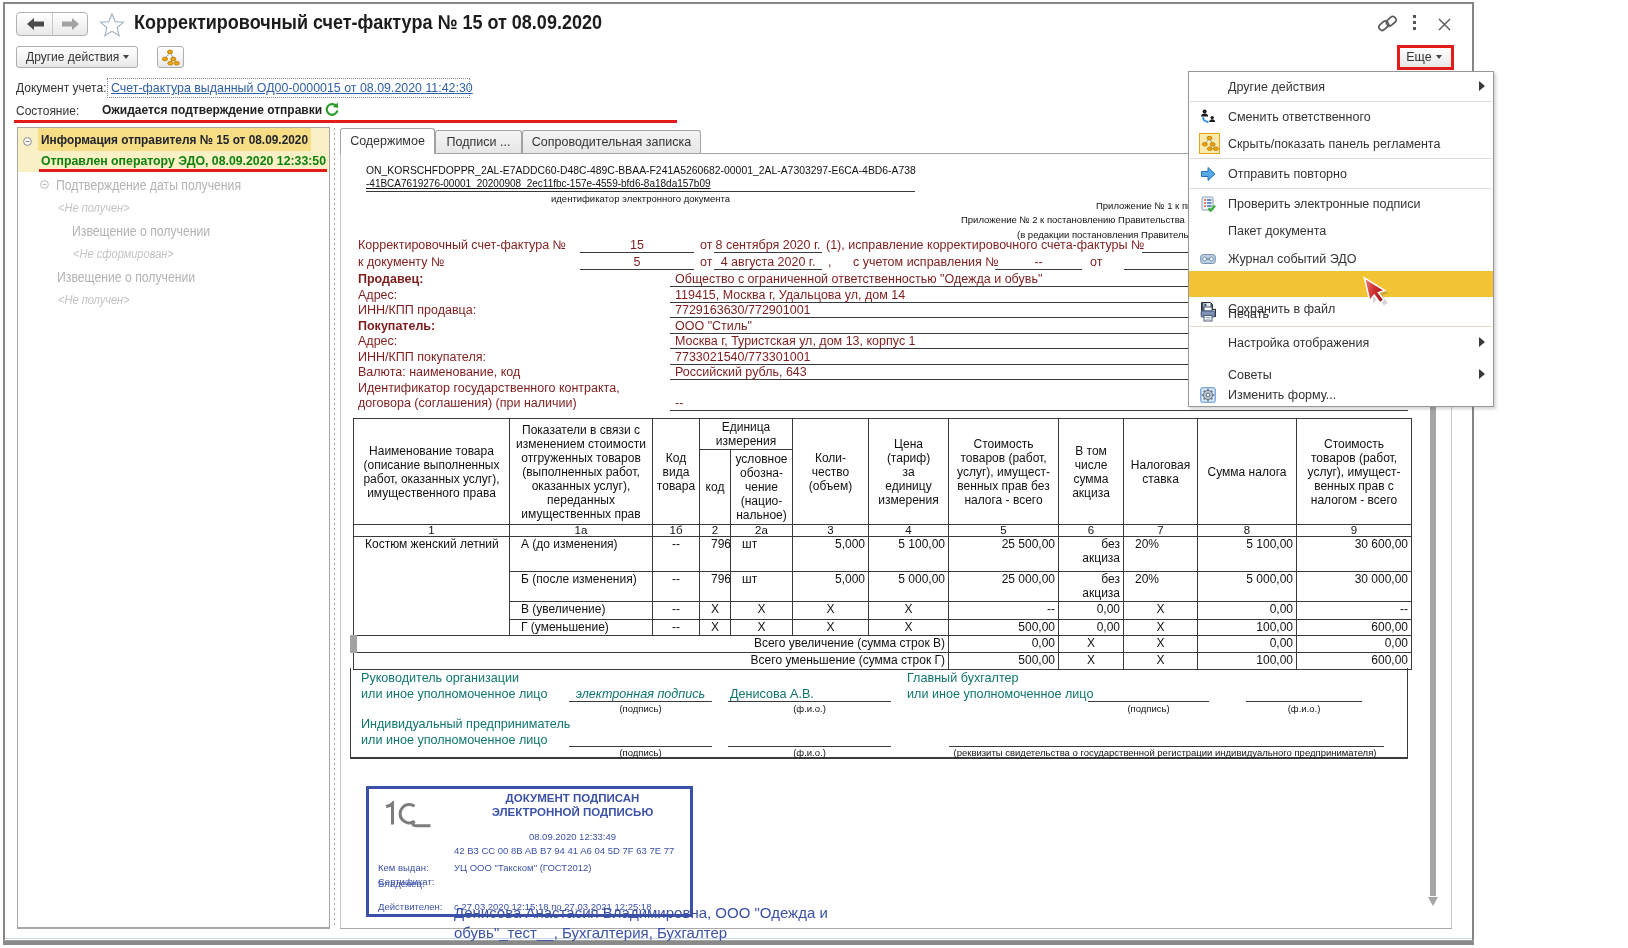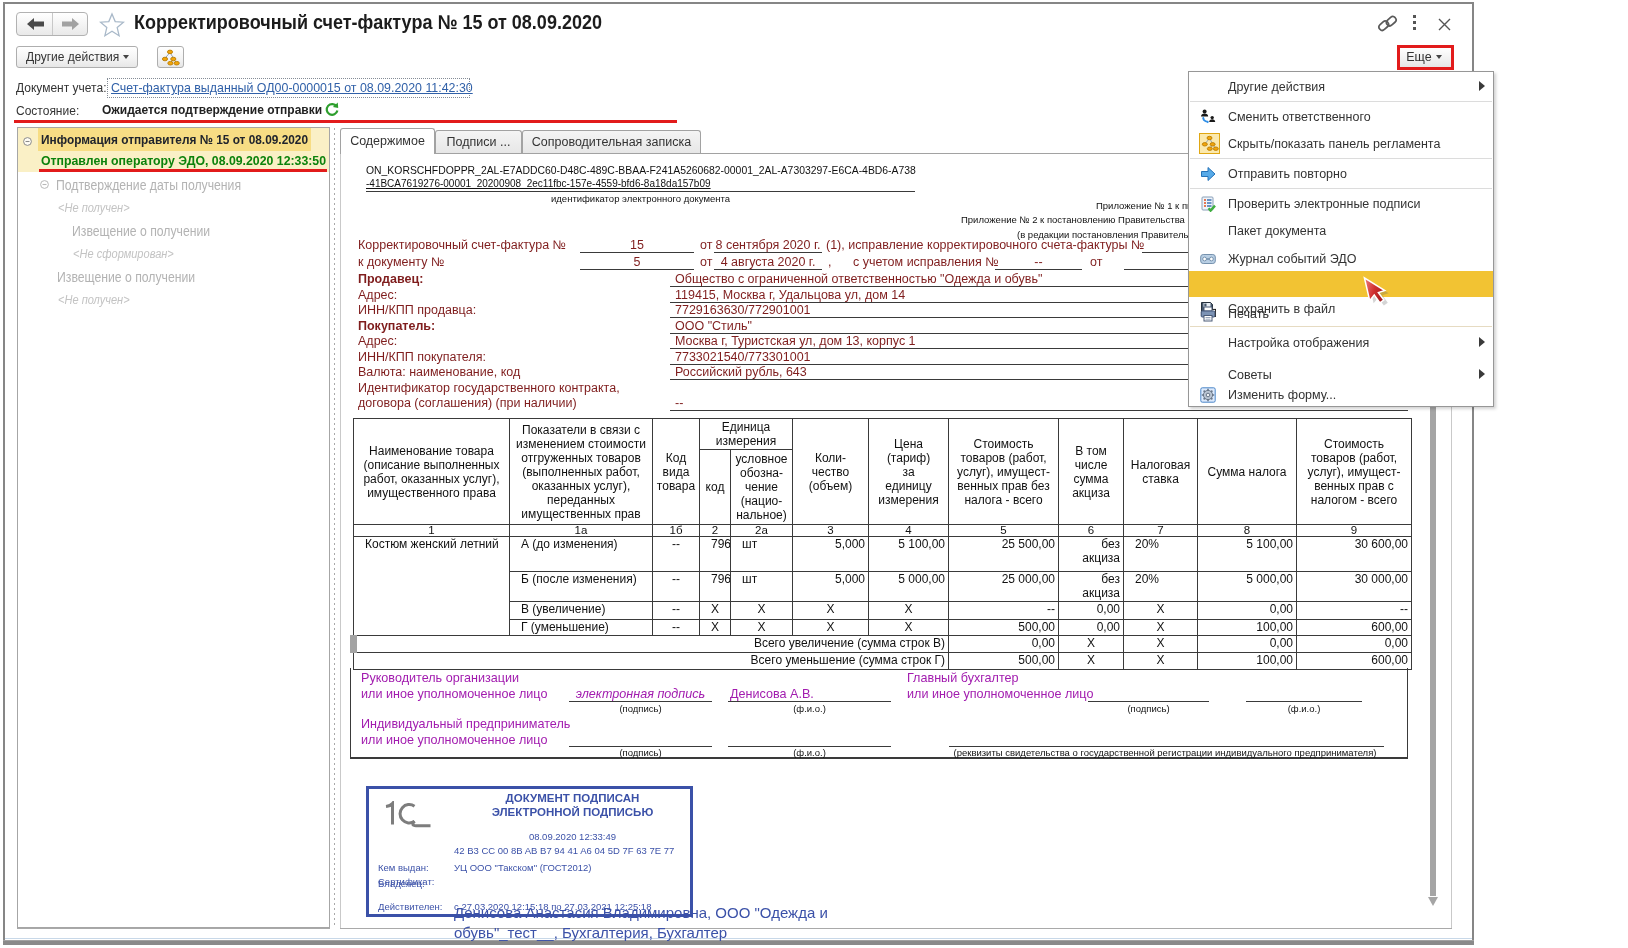--- a/index.html
+++ b/index.html
@@ -33,21 +33,21 @@
 #tab1{left:340px;top:128px;width:95px;height:26px;background:#fff;line-height:25px;z-index:3;}
 #tab2{left:435px;top:130px;width:87px;height:24px;background:linear-gradient(#f4f4f4,#e6e6e6);line-height:23px;}
 #tab3{left:522px;top:130px;width:179px;height:24px;background:linear-gradient(#f4f4f4,#e6e6e6);line-height:23px;}
 #tabline{left:340px;top:153px;width:1111px;height:1px;background:#a2a2a2;z-index:2;}
 #paneL{left:340px;top:154px;width:1px;height:774px;background:#c9c9c9;}
 #paneR{left:1451px;top:154px;width:1px;height:774px;background:#c9c9c9;}
 #paneB{left:340px;top:928px;width:1112px;height:1px;background:#a9a9a9;}
 #treeB{left:17px;top:928px;width:313px;height:1px;background:#a9a9a9;}
 
 .doc{font-size:12.5px;color:#7f1d1d;}
-.sig{font-size:12.6px;color:#a21caf;}
+.sig{font-size:12.6px;color:#0f766e;}
 .doc11{font-size:9.5px;color:#111;}
 .docu{border-bottom:1px solid #3a3a3a;}
 
 #invtab{left:350px;top:418px;border-collapse:collapse;table-layout:fixed;width:1058px;font-family:"Liberation Sans",sans-serif;}
 #invtab td{border:1px solid #3a3a3a;font-size:12px;color:#111;padding:0 3px;overflow:hidden;}
 #invtab .hc{text-align:center;vertical-align:middle;padding:1px 2px;line-height:14px;}
 #invtab .num{text-align:center;height:11px;line-height:10.5px;padding:0;font-size:11.5px;}
 #invtab .r{text-align:right;vertical-align:top;line-height:14px;}
 #invtab .c{text-align:center;vertical-align:top;line-height:14px;}
 #invtab .l{text-align:left;vertical-align:top;line-height:14px;padding-left:11px;}

